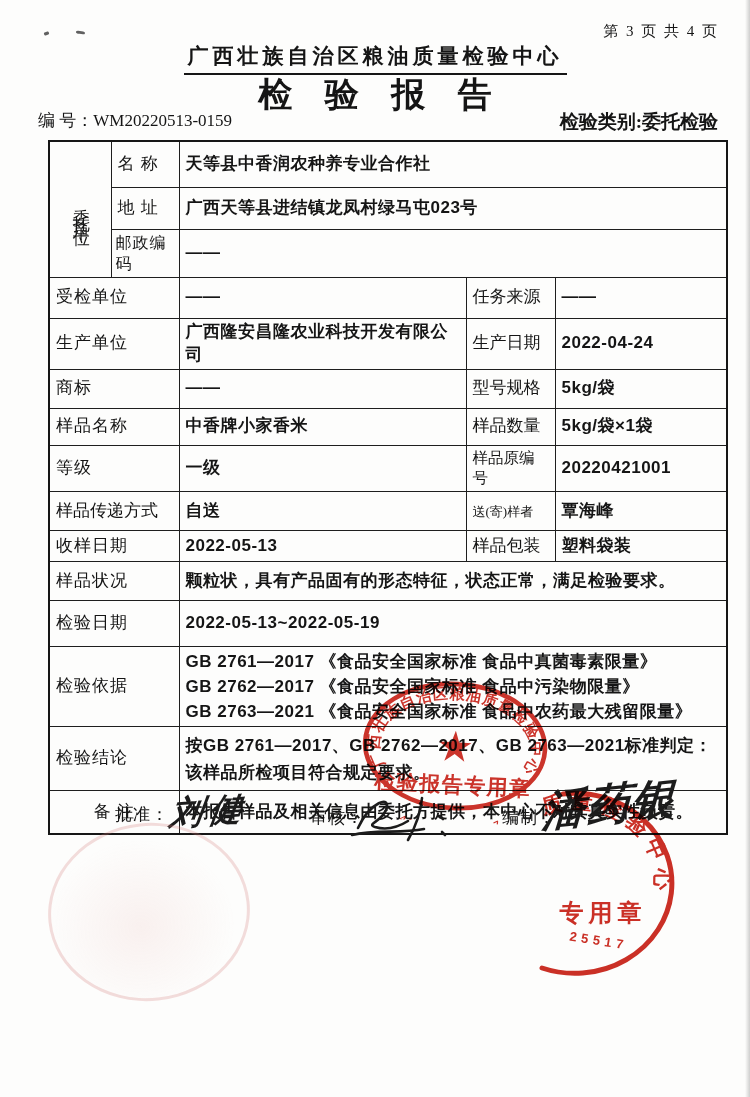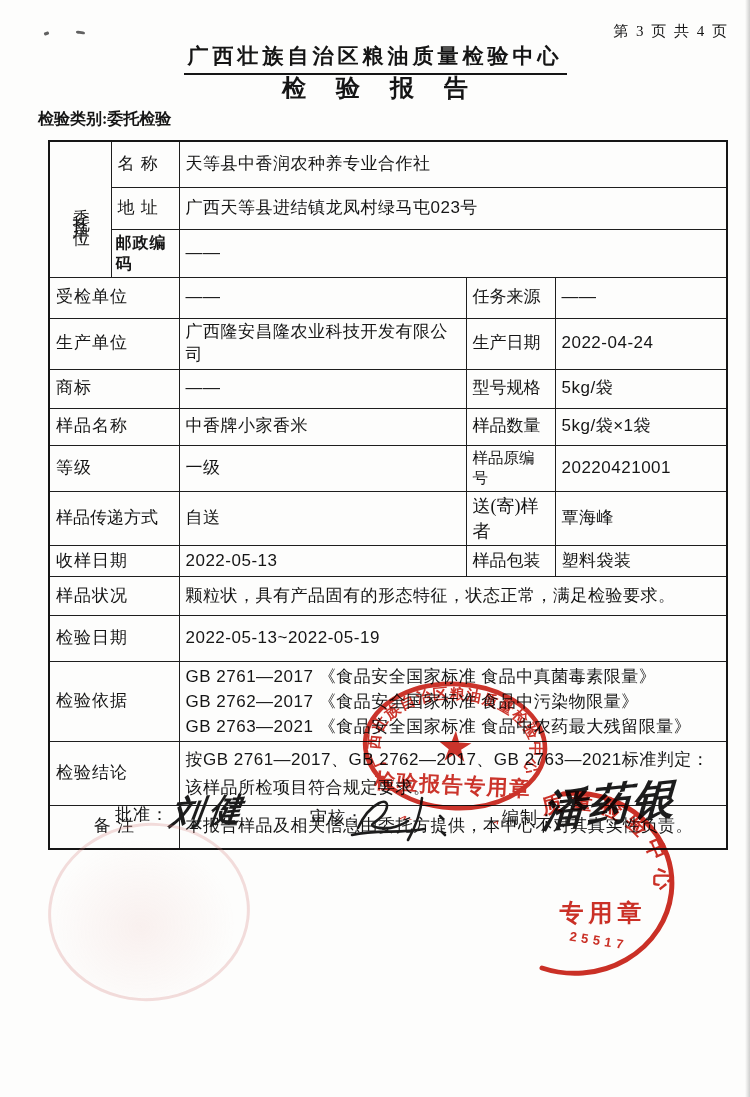--- a/index.html
+++ b/index.html
@@ -5,51 +5,51 @@
   html,body{margin:0;padding:0;}
   body{
     width:750px;height:1097px;position:relative;overflow:hidden;
     background:#fdfdfc;
     font-family:"Liberation Serif","DejaVu Serif",serif;
     color:#151515;
   }
   .abs{position:absolute;}
   
   .speck{position:absolute;background:#3a3a3a;border-radius:1px;opacity:.8;}
-  .page-num{top:22px;right:21px;font-size:15px;letter-spacing:2px;}
+  .page-num{top:22px;right:31px;font-size:15px;letter-spacing:2px;}
   .org-title-wrap{top:42px;left:0;width:100%;text-align:center;}
   .org-title{
     display:inline-block;font-size:21px;font-weight:700;letter-spacing:4px;
     border-bottom:2px solid #161616;padding:0 4px 3px 4px;
   }
   .report-title{
     top:72px;left:0;width:100%;text-align:center;
-    font-size:24px;font-weight:600;letter-spacing:12px;text-indent:12px;
+    font-size:34px;font-weight:600;letter-spacing:12px;text-indent:12px;
   }
   .meta-row{top:109px;left:38px;right:32px;display:flex;justify-content:space-between;}
   .meta-left{font-size:17px;}
-  .meta-right{font-size:16px;font-weight:600;}
+  .meta-right{font-size:19px;font-weight:600;}
   
   table.report{
     position:absolute;left:48px;top:140px;width:678px;
     border-collapse:collapse;table-layout:fixed;
     background:transparent;
   }
   table.report td{
     border:1.6px solid #1e1e1e;
     padding:2px 6px;vertical-align:middle;
     font-size:17px;line-height:1.35;
     overflow:hidden;
   }
   table.report{border:2.5px solid #161616;}
   td.lbl{font-family:"Liberation Serif","DejaVu Serif",serif;letter-spacing:1px;}
   td.lbl-sm{font-size:16px;letter-spacing:0;padding-left:5px;}
   td.val{
     font-family:"Liberation Sans","DejaVu Sans",sans-serif;
-    font-weight:400;padding-left:10px;letter-spacing:0.5px;
+    font-weight:700;padding-left:10px;letter-spacing:0.5px;
   }
   td.center{text-align:center;margin-left:21px;}
   td.section{
     text-align:center;padding:0;
   }
   .vertical-text{
     writing-mode:vertical-rl;text-orientation:upright;
     letter-spacing:7px;margin:0 auto;font-size:17px;
   }
   .basis-line{white-space:nowrap;line-height:25px;}
@@ -79,20 +79,21 @@
 <div class="speck" style="left:44px;top:32px;width:5px;height:3px;transform:rotate(-20deg);"></div>
 <div class="speck" style="left:76px;top:31px;width:9px;height:3px;transform:rotate(8deg);border-radius:40%;"></div>
 <div class="abs scan-edge"></div>
 
 <div class="abs page-num">第 3 页 共 4 页</div>
 <div class="abs org-title-wrap">
   <span class="org-title">广西壮族自治区粮油质量检验中心</span>
 </div>
 <div class="abs report-title">检 验 报 告</div>
 <div class="abs meta-row">
+  <span class="meta-left"><span>编 号：</span><span>WM20220513-0159</span></span>
   <span class="meta-right">检验类别:委托检验</span>
 </div>
 
 <table class="report">
   <colgroup>
     <col style="width:62px">
       <col style="width:68px">
       <col style="width:287px">
       <col style="width:89px">
       <col style="width:172px">
@@ -103,21 +104,21 @@
           <div class="vertical-text">委托单位</div>
         </td>
     <td class="lbl">名 称</td>
     <td class="val" colspan="3">天等县中香润农种养专业合作社</td>
   </tr>
   <tr style="height:42px">
     <td class="lbl">地 址</td>
     <td class="val" colspan="3">广西天等县进结镇龙凤村绿马屯023号</td>
   </tr>
   <tr style="height:27px">
-    <td class="lbl" style="font-size:16px;padding-left:4px;font-weight:bold;">邮政编码</td>
+    <td class="lbl" style="font-size:16px;padding-left:4px;">邮政编码</td>
     <td class="val" colspan="3">——</td>
   </tr>
   <tr style="height:41px">
     <td class="lbl" colspan="2">受检单位</td>
     <td class="val">——</td>
     <td class="lbl lbl-sm">任务来源</td>
     <td class="val">——</td>
   </tr>
   <tr style="height:45px">
     <td class="lbl" colspan="2">生产单位</td>
@@ -139,21 +140,21 @@
   </tr>
   <tr style="height:31px">
     <td class="lbl" colspan="2">等级</td>
     <td class="val">一级</td>
     <td class="lbl lbl-sm" style="font-size:15.5px;">样品原编号</td>
     <td class="val">20220421001</td>
   </tr>
   <tr style="height:39px">
     <td class="lbl" colspan="2" style="letter-spacing:0;margin-left:32px;">样品传递方式</td>
     <td class="val">自送</td>
-    <td class="lbl lbl-sm" style="font-size:18px;">送(寄)样者</td>
+    <td class="lbl lbl-sm" style="font-size:13px;">送(寄)样者</td>
     <td class="val">覃海峰</td>
   </tr>
   <tr style="height:31px">
     <td class="lbl" colspan="2">收样日期</td>
     <td class="val">2022-05-13</td>
     <td class="lbl lbl-sm">样品包装</td>
     <td class="val">塑料袋装</td>
   </tr>
   <tr style="height:39px">
     <td class="lbl" colspan="2">样品状况</td>

